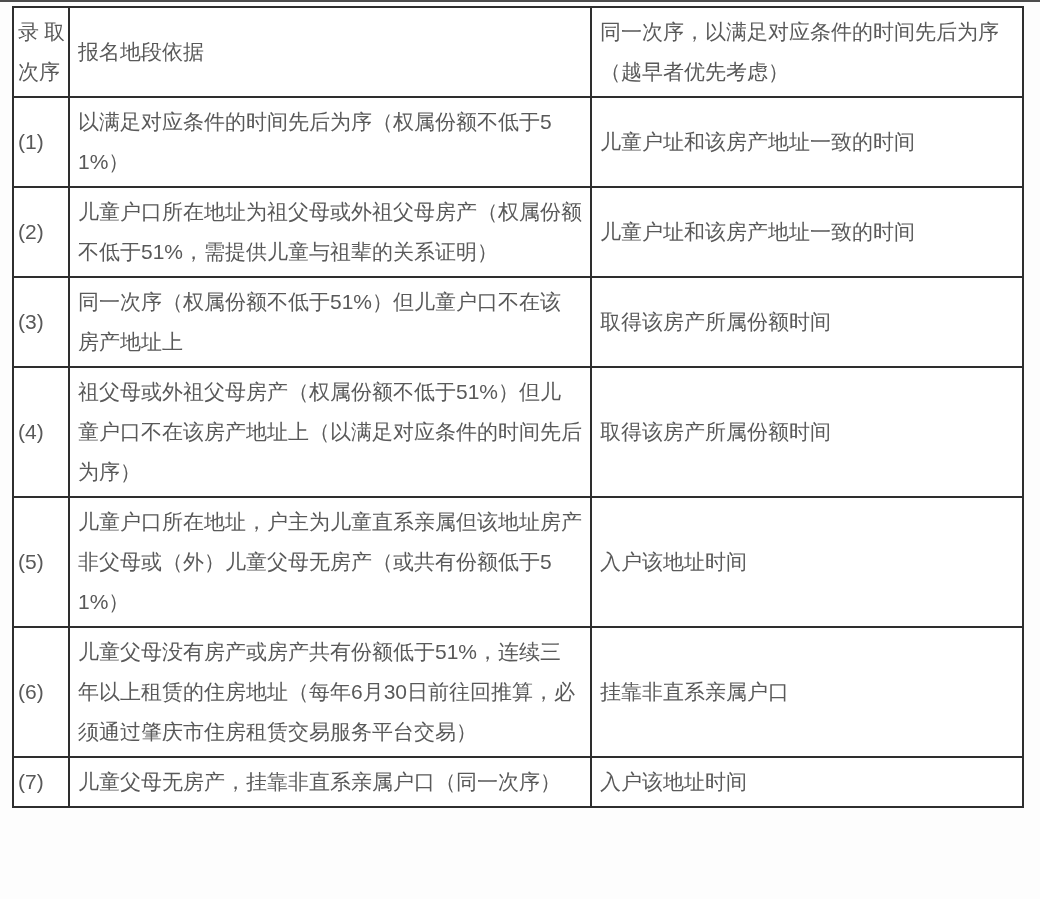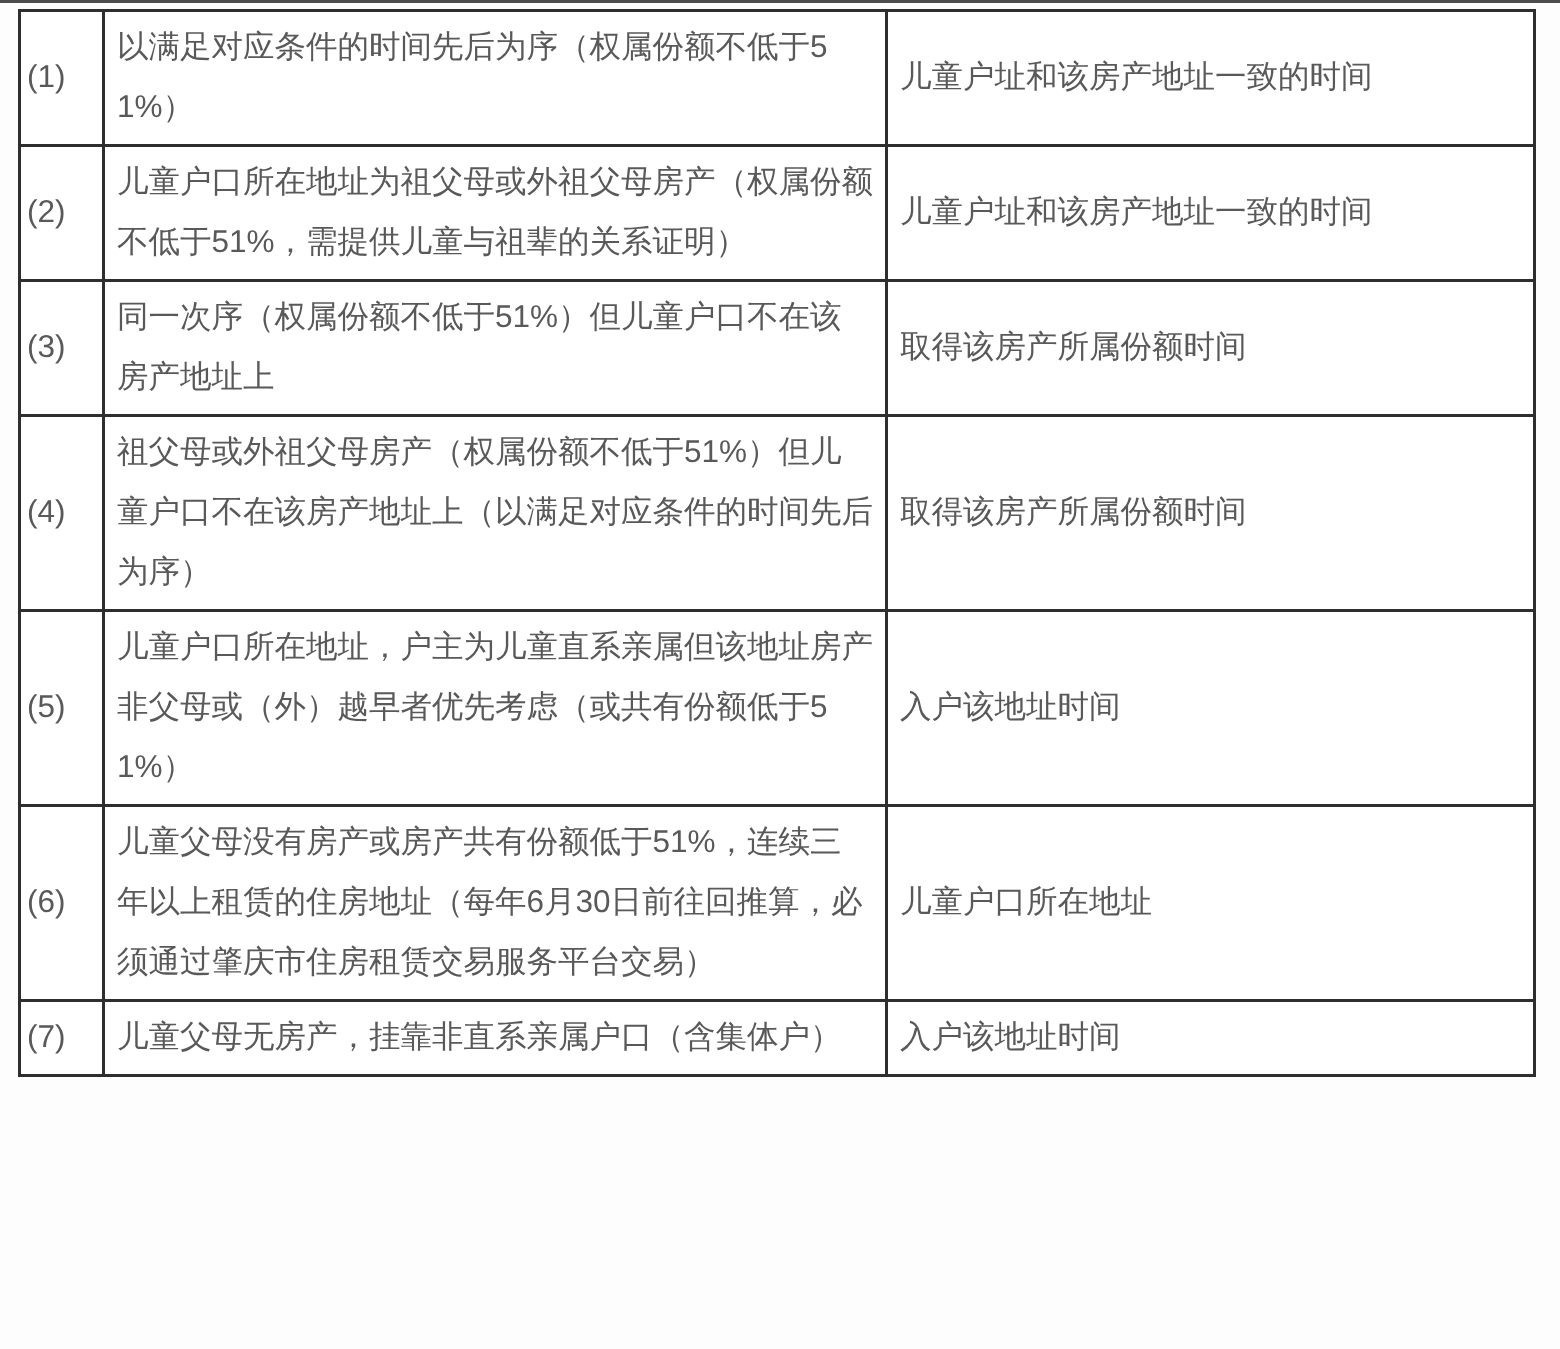--- a/index.html
+++ b/index.html
@@ -61,20 +61,25 @@
 <div class="top-rule"></div>
 
 <table class="admission-table">
   <colgroup>
     <col class="c1">
     <col class="c2">
     <col class="c3">
   </colgroup>
   <tbody>
     <tr>
+      <td class="order-col">录取次序</td>
+      <td>报名地段依据</td>
+      <td>同一次序，以满足对应条件的时间先后为序（越早者优先考虑）</td>
+    </tr>
+    <tr>
       <td class="order-col order-cell">(1)</td>
       <td>以满足对应条件的时间先后为序（权属份额不低于51%）</td>
       <td>儿童户址和该房产地址一致的时间</td>
     </tr>
     <tr>
       <td class="order-col order-cell">(2)</td>
       <td>儿童户口所在地址为祖父母或外祖父母房产（权属份额不低于51%，需提供儿童与祖辈的关系证明）</td>
       <td>儿童户址和该房产地址一致的时间</td>
     </tr>
     <tr>
@@ -82,27 +87,27 @@
       <td>同一次序（权属份额不低于51%）但儿童户口不在该房产地址上</td>
       <td>取得该房产所属份额时间</td>
     </tr>
     <tr>
       <td class="order-col order-cell">(4)</td>
       <td>祖父母或外祖父母房产（权属份额不低于51%）但儿童户口不在该房产地址上（以满足对应条件的时间先后为序）</td>
       <td>取得该房产所属份额时间</td>
     </tr>
     <tr>
       <td class="order-col order-cell">(5)</td>
-      <td>儿童户口所在地址，户主为儿童直系亲属但该地址房产非父母或（外）越早者优先考虑（或共有份额低于51%）</td>
+      <td>儿童户口所在地址，户主为儿童直系亲属但该地址房产非父母或（外）儿童父母无房产（或共有份额低于51%）</td>
       <td>入户该地址时间</td>
     </tr>
     <tr>
       <td class="order-col order-cell">(6)</td>
       <td>儿童父母没有房产或房产共有份额低于51%，连续三年以上租赁的住房地址（每年6月30日前往回推算，必须通过肇庆市住房租赁交易服务平台交易）</td>
-      <td>儿童户口所在地址</td>
+      <td>挂靠非直系亲属户口</td>
     </tr>
     <tr>
       <td class="order-col order-cell">(7)</td>
-      <td>儿童父母无房产，挂靠非直系亲属户口（含集体户）</td>
+      <td>儿童父母无房产，挂靠非直系亲属户口（同一次序）</td>
       <td>入户该地址时间</td>
     </tr>
   </tbody>
 </table>
 
 </body></html>

